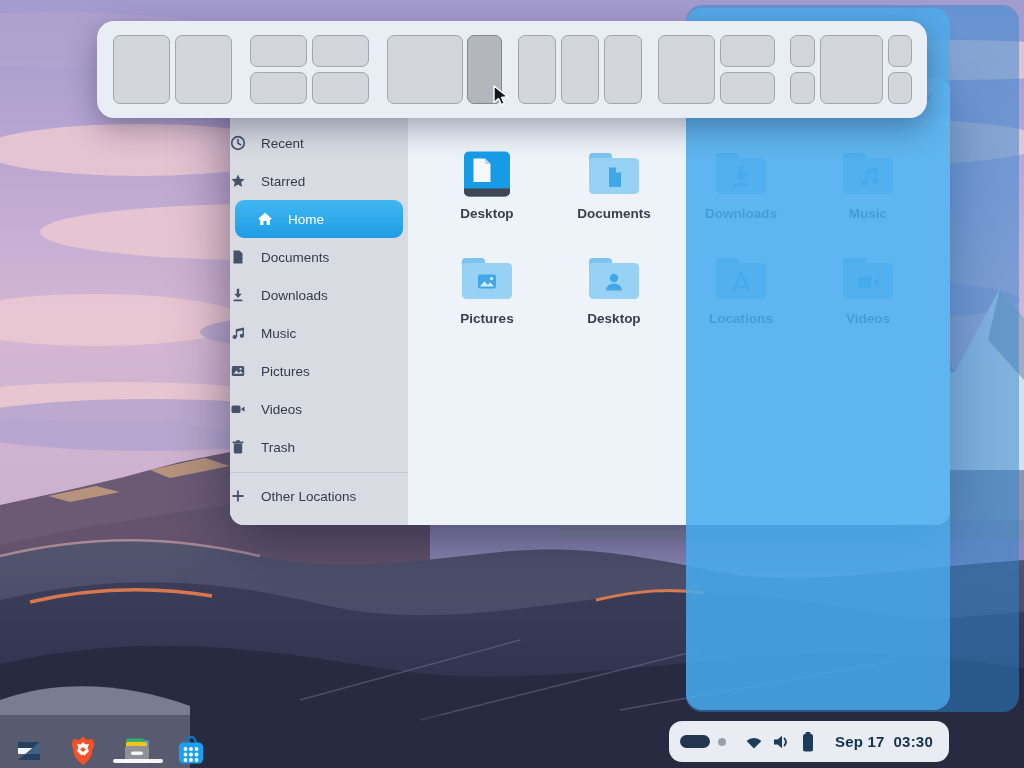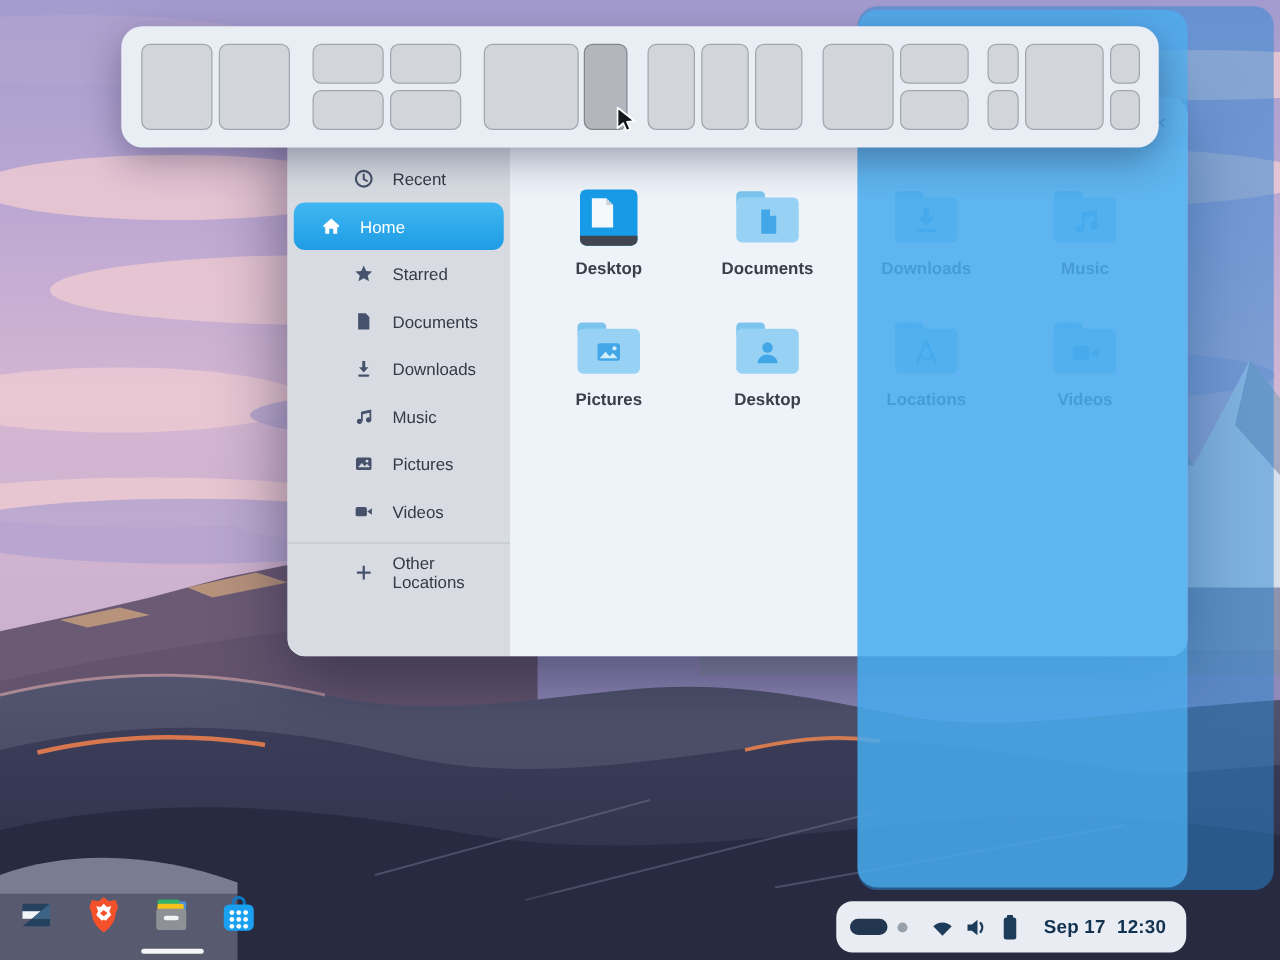--- a/index.html
+++ b/index.html
@@ -10,22 +10,22 @@
   .wallpaper{position:absolute;inset:0;z-index:0;}
   
   .fm-window{position:absolute;left:230px;top:78px;width:720px;height:447px;z-index:2;
     border-radius:14px;overflow:hidden;background:#eef3f9;
     box-shadow:0 18px 55px rgba(22,24,52,.5);}
   .fm-header{height:40px;background:#e3e7ed;position:relative;}
   .fm-close{position:absolute;right:10px;top:8px;width:24px;height:24px;border-radius:12px;
     display:flex;align-items:center;justify-content:center;color:#4c5563;font-size:17px;line-height:1;}
   .fm-body{display:flex;height:407px;}
   .fm-sidebar{width:178px;background:#d8dce2;padding-top:6px;box-sizing:border-box;flex:none;}
-  .side-row{height:38px;display:flex;align-items:center;padding-left:27px;gap:15px;
-    font-size:13.5px;color:#333a48;margin-left:26px;}
+  .side-row{height:38px;display:flex;align-items:center;gap:15px;
+    font-size:13.5px;color:#333a48;}
   .side-row .s-icon{width:16px;height:16px;color:#46526b;flex:none;display:flex;}
   .side-row.selected{margin:0 5px;padding-left:22px;border-radius:9px;color:#fff;
     background:linear-gradient(180deg,#41b7f2,#1e9ce5);}
   .side-row.selected .s-icon{color:#fff;}
   .side-divider{border-top:1px solid #c2c7cf;margin:6px 0 4px 0;}
   .fm-main{flex:1;background:#eef3f9;position:relative;font-weight:bold;}
   .folder-item{position:absolute;width:108px;text-align:center;}
   .folder-item .f-icon{display:inline-block;}
   .folder-item .f-label{margin-top:4px;font-size:13.5px;color:#394049;}
   .c0{left:25px;} .c1{left:152px;} .c2{left:279px;} .c3{left:406px;}
@@ -41,21 +41,21 @@
   .tile-group{position:absolute;top:14px;height:69px;}
   .tile-cell{position:absolute;background:#d2d5da;border:1.5px solid #a2a7af;border-radius:7px;
     box-sizing:border-box;}
   .tile-cell.hl{background:#b3b6bc;border-color:#82868d;}
   .g1{left:16px;width:119px;} .g2{left:153px;width:119px;} .g3{left:290px;width:115px;}
   .g4{left:421px;width:124px;} .g5{left:561px;width:117px;} .g6{left:693px;width:122px;}
   
   .cursor{position:absolute;left:493px;top:85px;z-index:10;pointer-events:none;}
   
   .taskbar{position:absolute;left:0;bottom:0;width:956px;height:53px;z-index:6;
-    background:rgba(40,42,62,.42);display:flex;align-items:flex-start;padding-left:12px;box-sizing:border-box;}
+    background:rgba(40,42,62,.42);display:flex;align-items:flex-end;padding-left:12px;box-sizing:border-box;}
   .dock-icon{width:34px;height:34px;margin-right:20px;flex:none;display:flex;align-items:center;justify-content:center;}
   .dock-indicator{position:absolute;left:113px;bottom:5px;width:50px;height:4px;border-radius:2px;
     background:rgba(255,255,255,.95);}
   .tray{position:absolute;right:7px;top:6px;width:280px;height:41px;background:#e9edf3;
     border-radius:13px;display:flex;align-items:center;padding-left:11px;box-sizing:border-box;}
   .ws-pill{width:30px;height:13px;border-radius:7px;background:#22364f;flex:none;}
   .ws-dot{width:8px;height:8px;border-radius:4px;background:#98a0ab;margin-left:8px;flex:none;}
   .tray-ico{flex:none;display:flex;}
   .tray-date{margin-left:20px;font-size:15px;font-weight:bold;color:#123250;letter-spacing:.2px;}
   .tray-time{margin-left:9px;font-size:15px;font-weight:bold;color:#123250;letter-spacing:.2px;}
@@ -143,35 +143,35 @@
       <div class="fm-sidebar">
         <div class="side-row">
           <span class="s-icon">
             <svg width="16" height="16" viewBox="0 0 16 16">
                 <circle cx="8" cy="8" r="6.3" fill="none" stroke="currentColor" stroke-width="1.7"></circle>
                 <path d="M8 4.6 V8.3 L10.6 9.8" fill="none" stroke="currentColor" stroke-width="1.6" stroke-linecap="round"></path>
               </svg>
           </span>
           <span class="s-label">Recent</span>
         </div>
+        <div class="side-row">
+          <span class="s-icon">
+            <svg width="16" height="16" viewBox="0 0 16 16">
+                <path fill="currentColor" d="M8 1.4 L10 5.7 L14.7 6.2 L11.2 9.3 L12.2 13.9 L8 11.6 L3.8 13.9 L4.8 9.3 L1.3 6.2 L6 5.7 Z"></path>
+              </svg>
+          </span>
+          <span class="s-label">Starred</span>
+        </div>
         <div class="side-row selected">
           <span class="s-icon">
             <svg width="16" height="16" viewBox="0 0 16 16">
                 <path fill="currentColor" d="M8 1.8 L14.6 7.6 L13.5 8.9 L12.8 8.3 V14 H9.6 V10 H6.4 V14 H3.2 V8.3 L2.5 8.9 L1.4 7.6 Z"></path>
               </svg>
           </span>
           <span class="s-label">Home</span>
-        </div>
-        <div class="side-row">
-          <span class="s-icon">
-            <svg width="16" height="16" viewBox="0 0 16 16">
-                <path fill="currentColor" d="M8 1.4 L10 5.7 L14.7 6.2 L11.2 9.3 L12.2 13.9 L8 11.6 L3.8 13.9 L4.8 9.3 L1.3 6.2 L6 5.7 Z"></path>
-              </svg>
-          </span>
-          <span class="s-label">Starred</span>
         </div>
         <div class="side-row">
           <span class="s-icon">
             <svg width="16" height="16" viewBox="0 0 16 16">
                 <path fill="currentColor" d="M3.5 1.5 h6 l3 3 V14.5 h-9 z"></path>
               </svg>
           </span>
           <span class="s-label">Documents</span>
         </div>
         <div class="side-row">
@@ -210,20 +210,32 @@
         <div class="side-row">
           <span class="s-icon">
             <svg width="16" height="16" viewBox="0 0 16 16">
                 <g fill="currentColor">
                   <rect x="1.5" y="4.5" width="9" height="7.5" rx="1.5"></rect>
                   <path d="M10.8 8.2 L14.5 5.6 V10.8 Z"></path>
                 </g>
               </svg>
           </span>
           <span class="s-label">Videos</span>
+        </div>
+        <div class="side-row">
+          <span class="s-icon">
+            <svg width="16" height="16" viewBox="0 0 16 16">
+                <g fill="currentColor">
+                  <rect x="3.8" y="4.8" width="8.4" height="9.6" rx="1.3"></rect>
+                  <rect x="2.5" y="2.6" width="11" height="1.9" rx=".95"></rect>
+                  <rect x="6" y="1.2" width="4" height="1.7" rx=".85"></rect>
+                </g>
+              </svg>
+          </span>
+          <span class="s-label">Trash</span>
         </div>
         <div class="side-divider"></div>
         <div class="side-row">
           <span class="s-icon">
             <svg width="16" height="16" viewBox="0 0 16 16">
                 <path fill="currentColor" d="M7.1 2.5 h1.8 v4.6 h4.6 v1.8 H8.9 v4.6 H7.1 V8.9 H2.5 V7.1 h4.6 z"></path>
               </svg>
           </span>
           <span class="s-label">Other Locations</span>
         </div>
@@ -438,17 +450,17 @@
             <path d="M13.5 5.5 a5.5 5.5 0 0 1 0 7" fill="none" stroke="#1d3c5a" stroke-width="1.9" stroke-linecap="round"></path>
           </svg>
       </span>
       <span class="tray-ico" style="margin-left:8px;">
         <svg width="14" height="22" viewBox="0 0 14 22">
             <rect x="4.5" y="1" width="5" height="2.6" rx="1" fill="#1d3c5a"></rect>
             <rect x="2" y="3" width="10" height="17.5" rx="2" fill="#1d3c5a"></rect>
           </svg>
       </span>
       <span class="tray-date">Sep 17</span>
-      <span class="tray-time">12:30</span>
+      <span class="tray-time">03:30</span>
     </div>
   </div>
 
 </div>
 
 </body></html>

